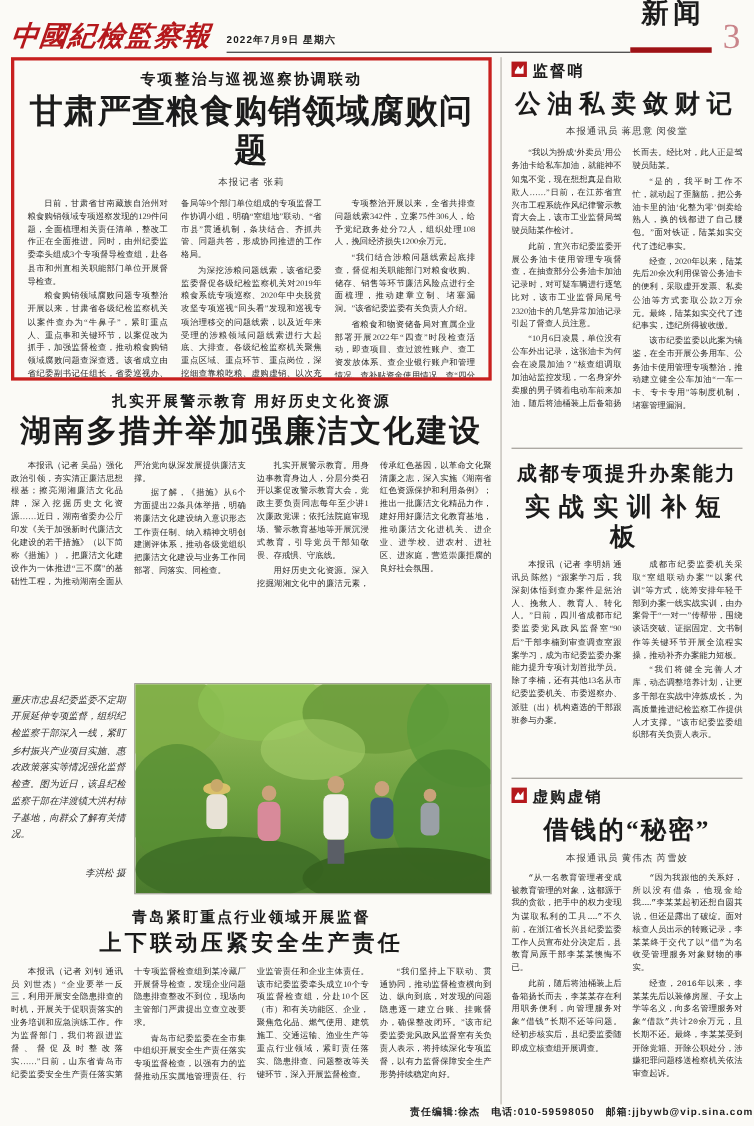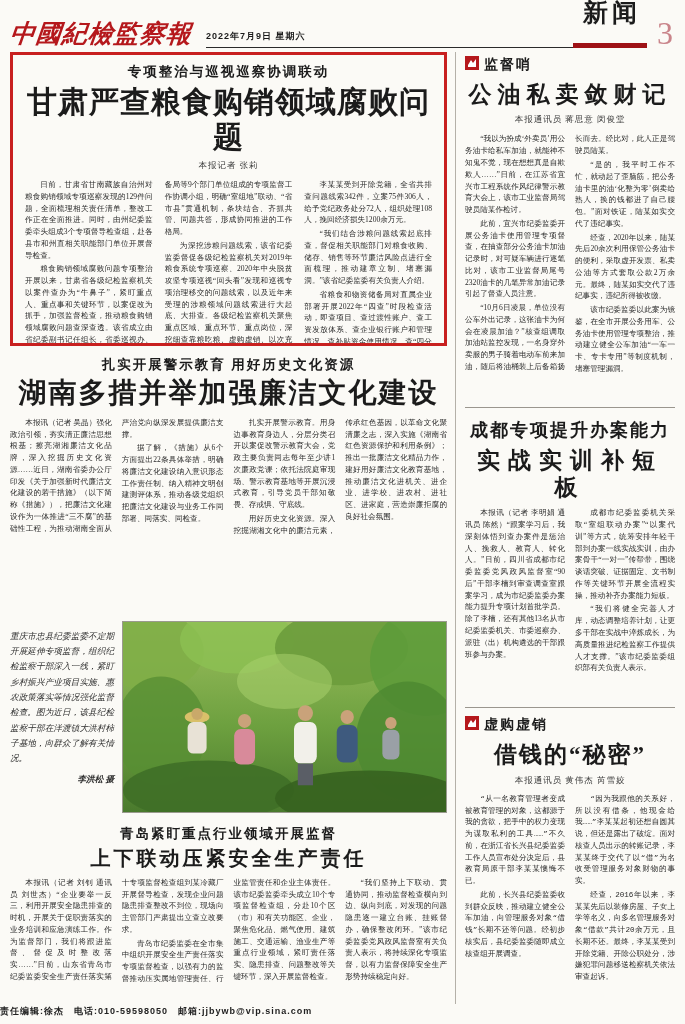--- a/index.html
+++ b/index.html
@@ -52,21 +52,21 @@
 
   
   .mid-section { padding-top:10px; }
   .mid-headline { text-align:center; font-weight:900; font-size:28px; letter-spacing:2px; margin:2px 0 8px 0; line-height:1.1; }
   .hunan-body { height:198px; }
   .photo-row { display:flex; margin-top:6px; gap:8px; height:196px; }
   .caption {
     width:104px; font-size:8.6px; font-style:italic; line-height:1.78;
     text-align:justify; color:#2f2f2f; padding-top:8px;
   }
-  .caption .credit { display:block; text-align:right; font-weight:bold; margin-top:6px; }
+  .caption .credit { display:block; text-align:right; font-weight:normal; margin-top:20px; }
   .photo { flex:1; height:192px; border:1px solid #9a9a8e; overflow:hidden; }
   .photo svg { display:block; width:100%; height:100%; }
 
   
   .qd-section { padding-top:8px; }
   .qd-headline { text-align:center; font-weight:900; font-size:20px; letter-spacing:3px; margin:2px 0 8px 0; line-height:1.1; }
   .qd-body { height:118px; }
 
   
   .r-sec { padding:4px 0 8px 0; }
@@ -80,21 +80,21 @@
   .r-headline { text-align:center; font-weight:900; font-size:23px; margin:2px 0 6px 0; line-height:1.15; }
   .ls6 { letter-spacing:6px; } .ls8 { letter-spacing:8px; } .ls2 { letter-spacing:2px; }
   .r-kicker { text-align:center; font-weight:bold; font-size:18px; letter-spacing:2px; margin:2px 0 6px 0; }
   .r-body-1 { height:262px; }
   .r-body-2 { height:188px; }
   .r-body-3 { height:206px;font-family:Liberation Mono, monospace; }
 
   
   .footer {
     position:absolute; left:0; bottom:6px; width:100%;
-    text-align:left; font-size:9px; font-weight:bold; letter-spacing:1px;
+    text-align:right; font-size:9px; font-weight:bold; letter-spacing:1px;
     color:#222; font-family:"Liberation Sans","DejaVu Sans",sans-serif;
   }
 </style>
 </head>
 <body>
 
 <div class="page">
 
   <div class="hdr">
     <div class="masthead">中國紀檢監察報</div>
@@ -108,21 +108,21 @@
     <div class="left-region">
 
       <div class="lead-box">
         <p class="kicker">专项整治与巡视巡察协调联动</p>
         <h1 class="lead-headline">甘肃严查粮食购销领域腐败问题</h1>
         <p class="byline">本报记者 张莉</p>
         <div class="body-cols cols3">
           <p>日前，甘肃省甘南藏族自治州对粮食购销领域专项巡察发现的129件问题，全面梳理相关责任清单，整改工作正在全面推进。同时，由州纪委监委牵头组成3个专项督导检查组，赴各县市和州直相关职能部门单位开展督导检查。</p>
           <p>粮食购销领域腐败问题专项整治开展以来，甘肃省各级纪检监察机关以案件查办为“牛鼻子”，紧盯重点人、重点事和关键环节，以案促改为抓手，加强监督检查，推动粮食购销领域腐败问题查深查透。该省成立由省纪委副书记任组长，省委巡视办、省发改委、省财政厅、省农业农村厅、省市场监管局、省粮食和物资储备局等9个部门单位组成的专项监督工作协调小组，明确“室组地”联动、“省市县”贯通机制，条块结合、齐抓共管、同题共答，形成协同推进的工作格局。</p>
           <p>为深挖涉粮问题线索，该省纪委监委督促各级纪检监察机关对2019年粮食系统专项巡察、2020年中央脱贫攻坚专项巡视“回头看”发现和巡视专项治理移交的问题线索，以及近年来受理的涉粮领域问题线索进行大起底、大排查。各级纪检监察机关聚焦重点区域、重点环节、重点岗位，深挖细查靠粮吃粮、虚购虚销、以次充好、违规出借库存粮等问题，进一步摸清问题底数。</p>
-          <p>李某某受到开除党籍，全省共排查问题线索342件，立案75件306人，给予党纪政务处分72人，组织处理108人，挽回经济损失1200余万元。</p>
+          <p>专项整治开展以来，全省共排查问题线索342件，立案75件306人，给予党纪政务处分72人，组织处理108人，挽回经济损失1200余万元。</p>
           <p>“我们结合涉粮问题线索起底排查，督促相关职能部门对粮食收购、储存、销售等环节廉洁风险点进行全面梳理，推动建章立制、堵塞漏洞。”该省纪委监委有关负责人介绍。</p>
           <p>省粮食和物资储备局对直属企业部署开展2022年“四查”时段检查活动，即查项目、查过渡性账户、查工资发放体系、查企业银行账户和管理情况、查补贴资金使用情况、查“四分开”措施落实执行情况、查会计基础工作情况，全面摸排、全程督查整改，进一步夯实粮食企业基础管理工作，推动形成规范、透明、高效的粮食购销管理机制。</p>
         </div>
       </div>
 
       <div class="mid-section">
         <p class="kicker">扎实开展警示教育  用好历史文化资源</p>
         <h2 class="mid-headline">湖南多措并举加强廉洁文化建设</h2>
         <div class="body-cols cols4 hunan-body">
           <p>本报讯（记者 吴晶）强化政治引领，夯实清正廉洁思想根基；擦亮湖湘廉洁文化品牌，深入挖掘历史文化资源……近日，湖南省委办公厅印发《关于加强新时代廉洁文化建设的若干措施》（以下简称《措施》），把廉洁文化建设作为一体推进“三不腐”的基础性工程，为推动湖南全面从严治党向纵深发展提供廉洁支撑。</p>
@@ -234,21 +234,21 @@
             <svg viewBox="0 0 10 10">
                 <path d="M1 7 L4 2 L6 5 L9 1 L9 9 L1 9 Z" fill="#ffffff"></path>
               </svg>
           </span>
           <span>虚购虚销</span>
         </div>
         <h2 class="r-headline ls2">借钱的“秘密”</h2>
         <p class="byline">本报通讯员 黄伟杰 芮雪姣</p>
         <div class="body-cols cols2 r-body-3">
           <p>“从一名教育管理者变成被教育管理的对象，这都源于我的贪欲，把手中的权力变现为谋取私利的工具……”不久前，在浙江省长兴县纪委监委工作人员宣布处分决定后，县教育局原干部李某某懊悔不已。</p>
-          <p>此前，长兴县纪委监委收到群众反映，推动建立健全公车加油，向管理服务对象“借钱”长期不还等问题。经初步核实后，县纪委监委随即成立核查组开展调查。</p>
+          <p>此前，随后将油桶装上后备箱扬长而去，李某某存在利用职务便利，向管理服务对象“借钱”长期不还等问题。经初步核实后，县纪委监委随即成立核查组开展调查。</p>
           <p>“因为我跟他的关系好，所以没有借条，他现金给我……”李某某起初还想自圆其说，但还是露出了破绽。面对核查人员出示的转账记录，李某某终于交代了以“借”为名收受管理服务对象财物的事实。</p>
           <p>经查，2016年以来，李某某先后以装修房屋、子女上学等名义，向多名管理服务对象“借款”共计20余万元，且长期不还。最终，李某某受到开除党籍、开除公职处分，涉嫌犯罪问题移送检察机关依法审查起诉。</p>
         </div>
       </div>
 
     </div>
   </div>
 
   <div class="footer">责任编辑:徐杰　电话:010-59598050　邮箱:jjbywb@vip.sina.com</div>
 

